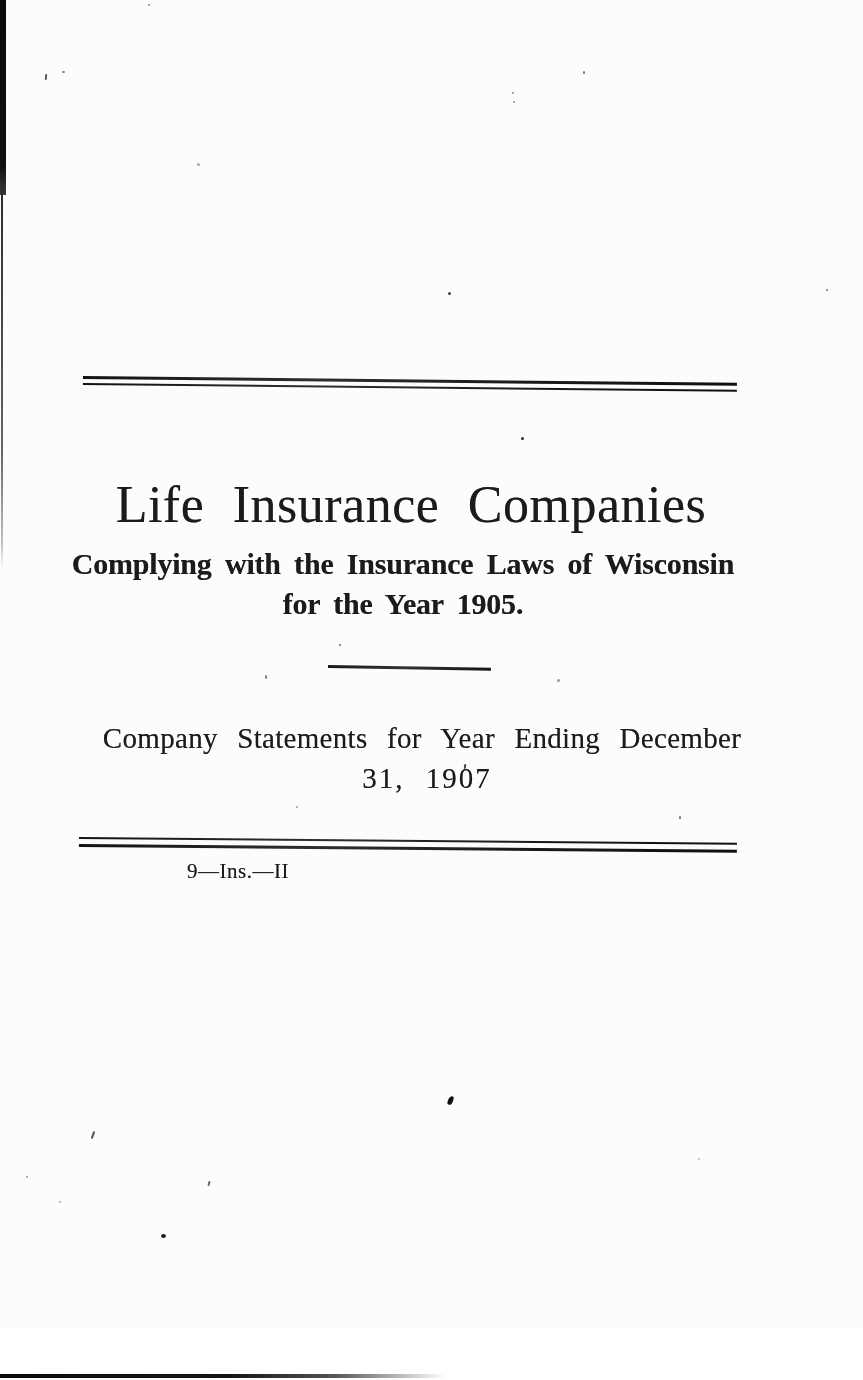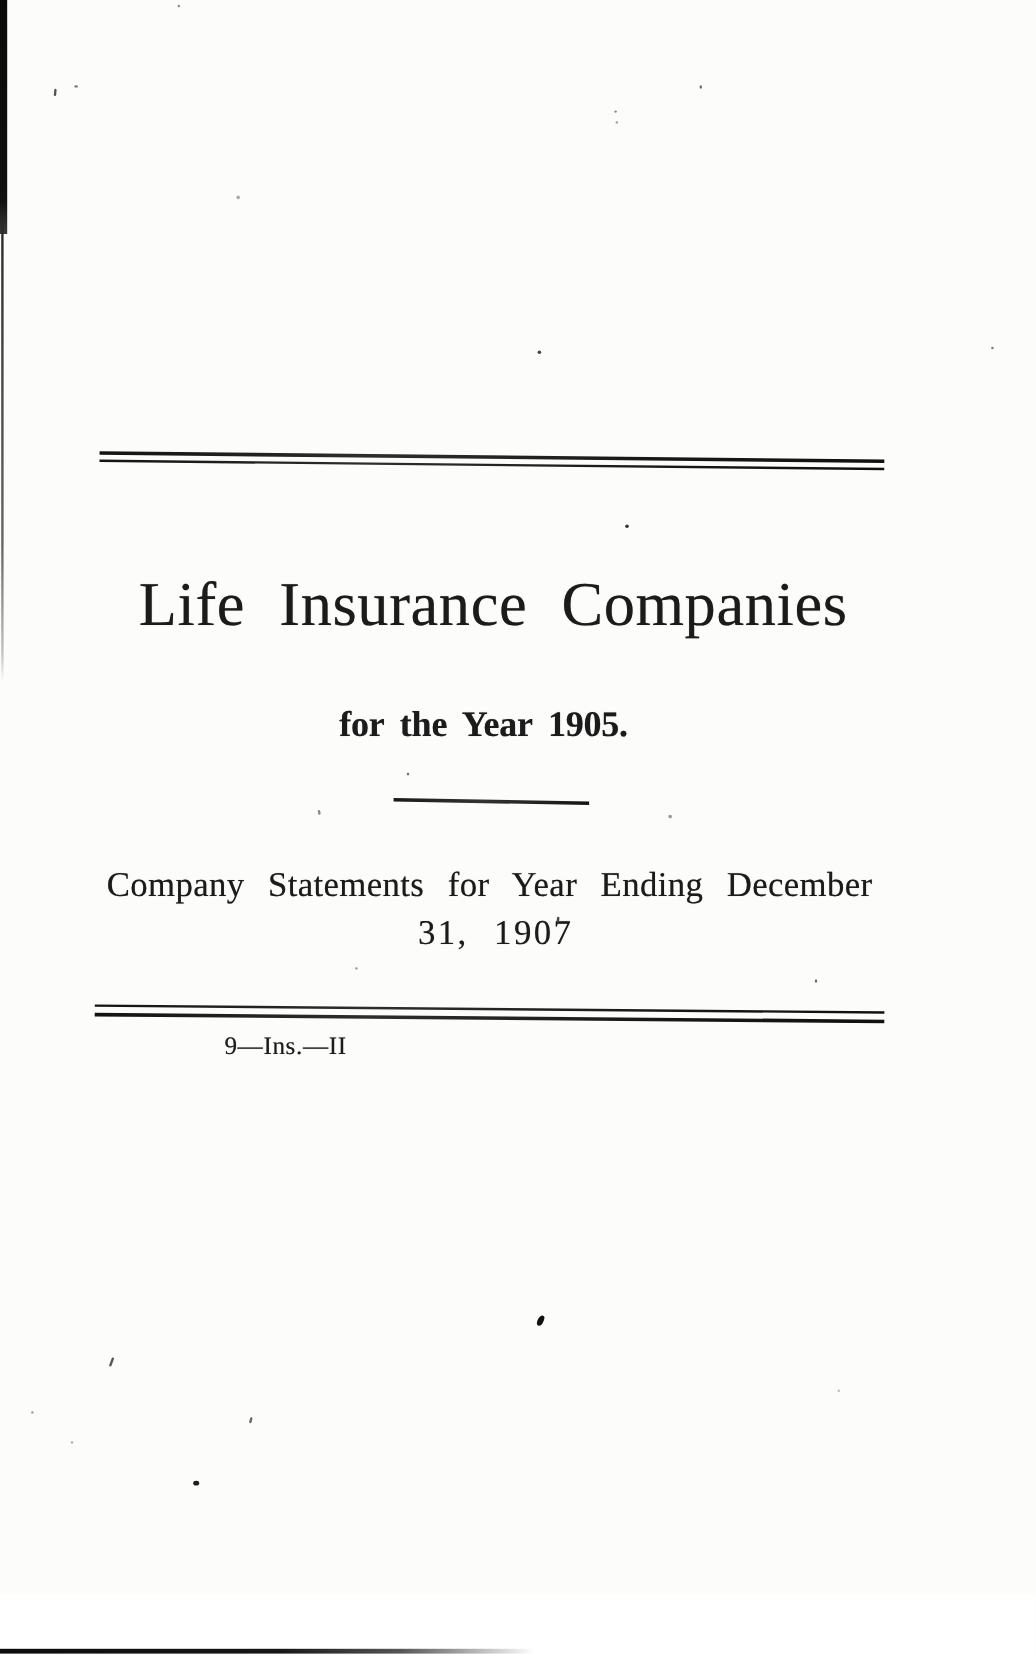--- a/index.html
+++ b/index.html
@@ -19,21 +19,21 @@
   .title{
     top:440px;width:822px;
     font-size:52px;line-height:60px;font-weight:400;
     word-spacing:15px;letter-spacing:0.5px;
   }
   .subtitle{width:806px;font-size:30px;line-height:36px;font-weight:700;
     word-spacing:6px;letter-spacing:-0.2px;}
   .subtitle.l1{top:546px;}
   .subtitle.l2{top:586px;}
   .statement{width:816px;font-size:29px;line-height:36px;font-weight:400;
-    word-spacing:12px;letter-spacing:0.3px;}
+    word-spacing:12px;letter-spacing:0.3px;margin-left:14px;}
   .statement.l1{top:720px;}
   .statement.l2{top:760px;width:826px;letter-spacing:2px;}
   .footnote{
     position:absolute;left:187px;top:858px;
     font-size:21px;line-height:26px;letter-spacing:0.5px;
     text-shadow:0 0 0.6px rgba(20,20,20,0.5);
   }
   
   .rule-double{position:absolute;transform-origin:left top;}
   .rule-double .rl{background:linear-gradient(90deg,#131313,#2e2e2e 35%,#181818 70%,#101010);}
@@ -69,20 +69,21 @@
   <div class="edge-bottom-line"></div>
 
   <div class="rule-double rule-top">
     <div class="rl a"></div>
     <div class="sp"></div>
     <div class="rl b"></div>
   </div>
 
   <h1 class="txt title">Life Insurance Companies</h1>
 
+  <div class="txt subtitle l1">Complying with the Insurance Laws of Wisconsin</div>
   <div class="txt subtitle l2">for the Year 1905.</div>
 
   <div class="rule-short"></div>
 
   <div class="txt statement l1">Company Statements for Year Ending December</div>
   <div class="txt statement l2">31, 1907</div>
 
   <div class="rule-double rule-bottom">
     <div class="rl a"></div>
     <div class="sp"></div>

